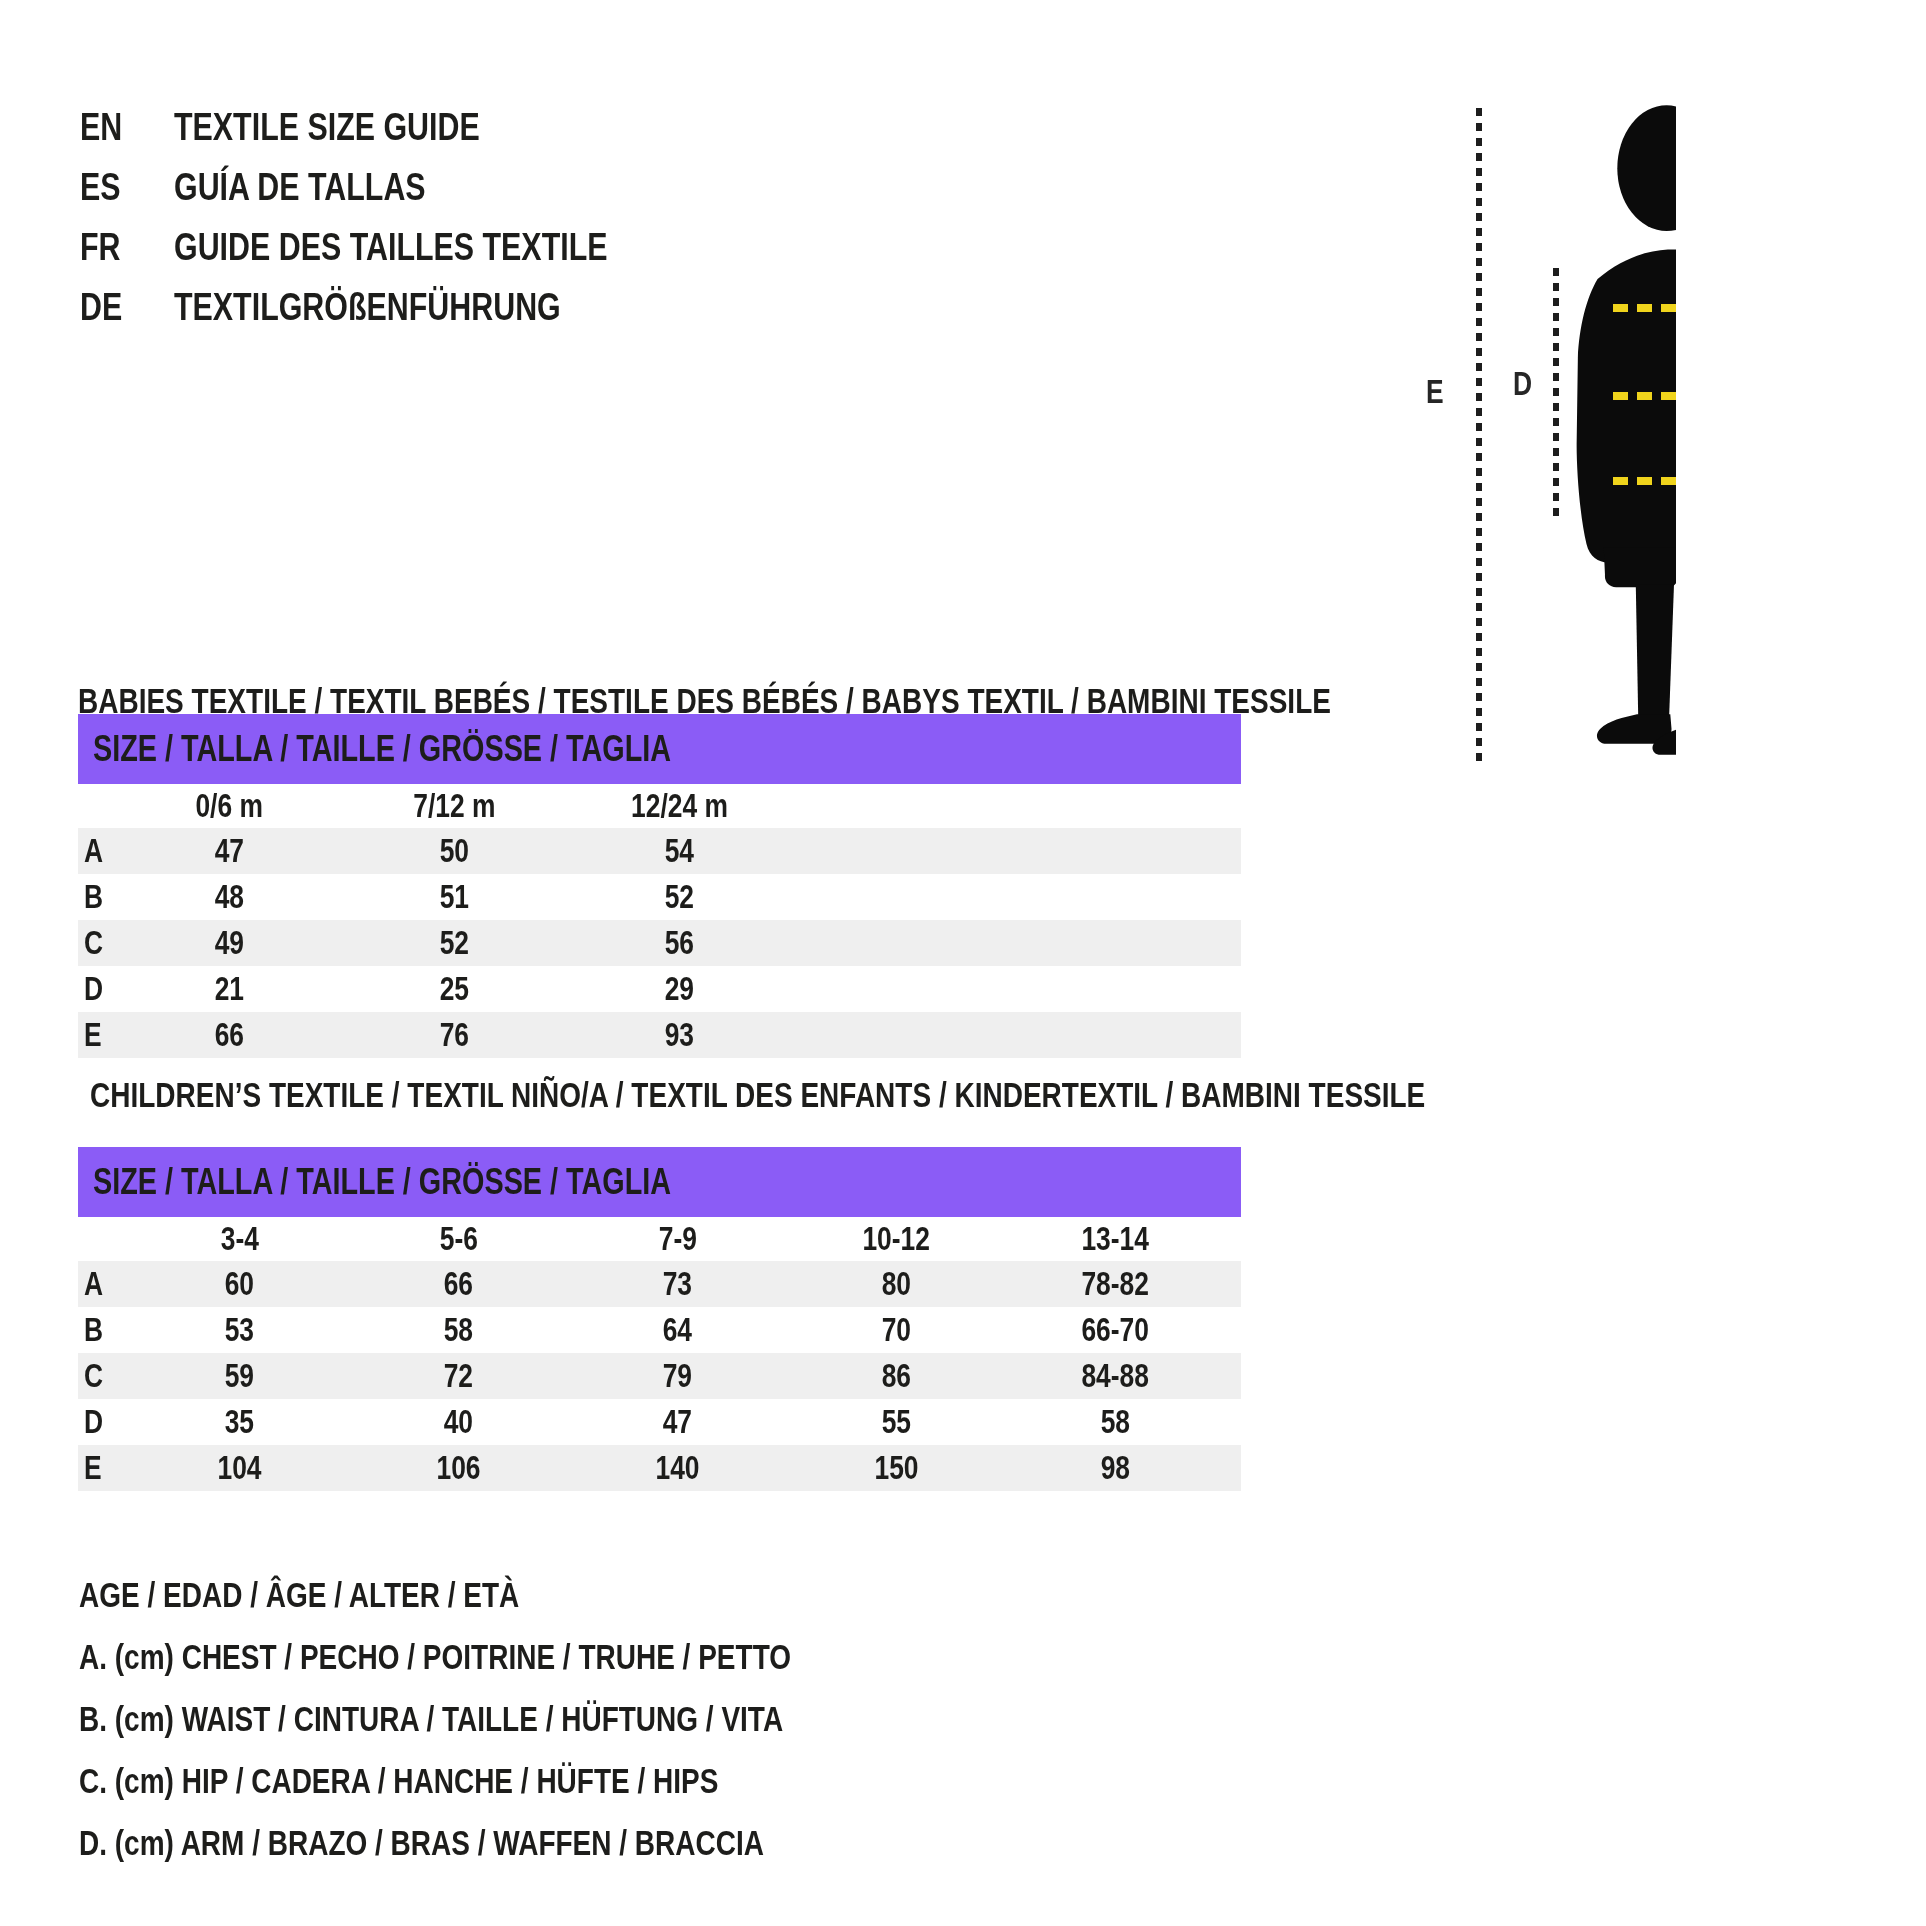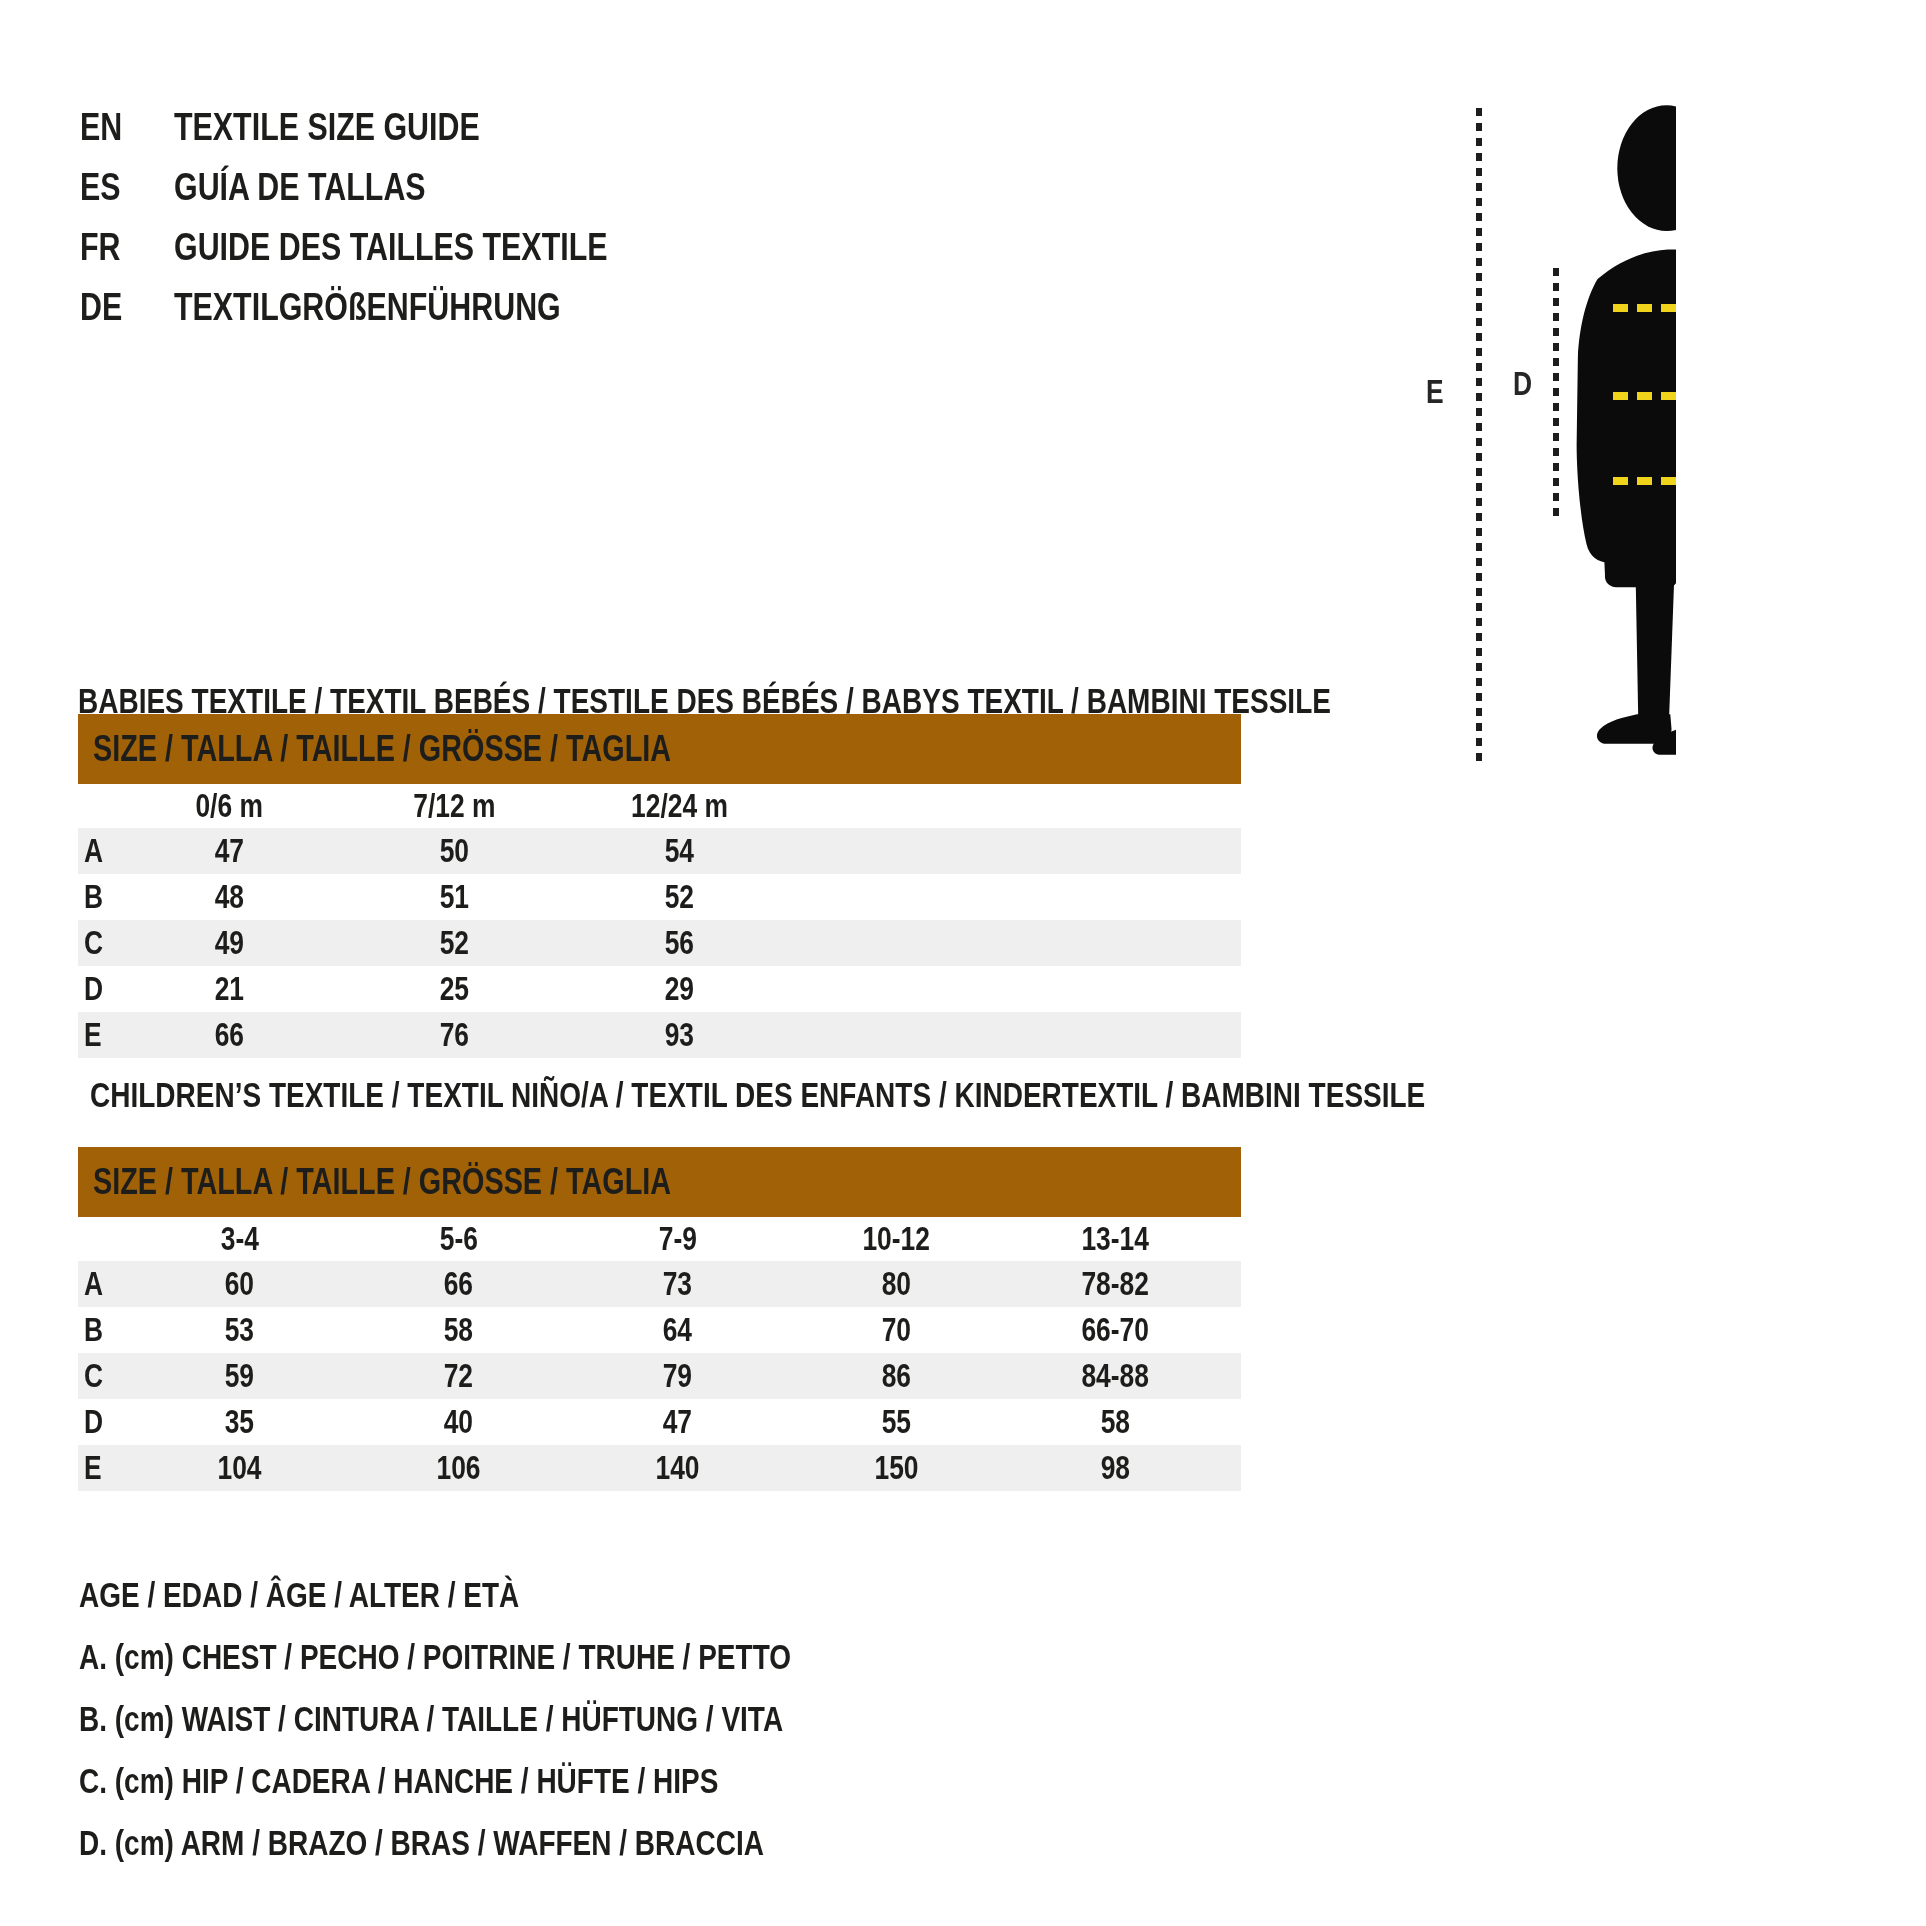--- a/index.html
+++ b/index.html
@@ -19,21 +19,21 @@
   
   .lang-block{position:absolute;left:80px;top:97px;}
   .lang-row{display:flex;align-items:center;height:60px;font-size:38px;}
   .lang-code{width:94px;flex:0 0 94px;}
 
   
   .section-title{position:absolute;left:78px;font-size:35px;line-height:43px;}
 
   
   .size-table{position:absolute;left:78px;width:1163px;}
-  .table-header-bar{height:70px;background:#a16207;display:flex;align-items:center;padding-left:15px;box-sizing:border-box;font-size:36px;}
+  .table-header-bar{height:70px;background:#8b5cf6;display:flex;align-items:center;padding-left:15px;box-sizing:border-box;font-size:36px;}
   .trow{display:grid;align-items:center;height:46px;font-size:33px;}
   .trow.colhead{height:44px;}
   .trow.stripe{background:#efefef;}
   .trow .cell{text-align:center;}
   .trow .rowlabel{text-align:left;padding-left:6.2px;box-sizing:border-box;}
   .babies-grid{grid-template-columns:39px 225px 225px 225px 1fr;}
   .children-grid{grid-template-columns:52px 219px 219px 219px 219px 219px 1fr;}
 
   
   .legend-block{position:absolute;left:79px;top:1564px;}

